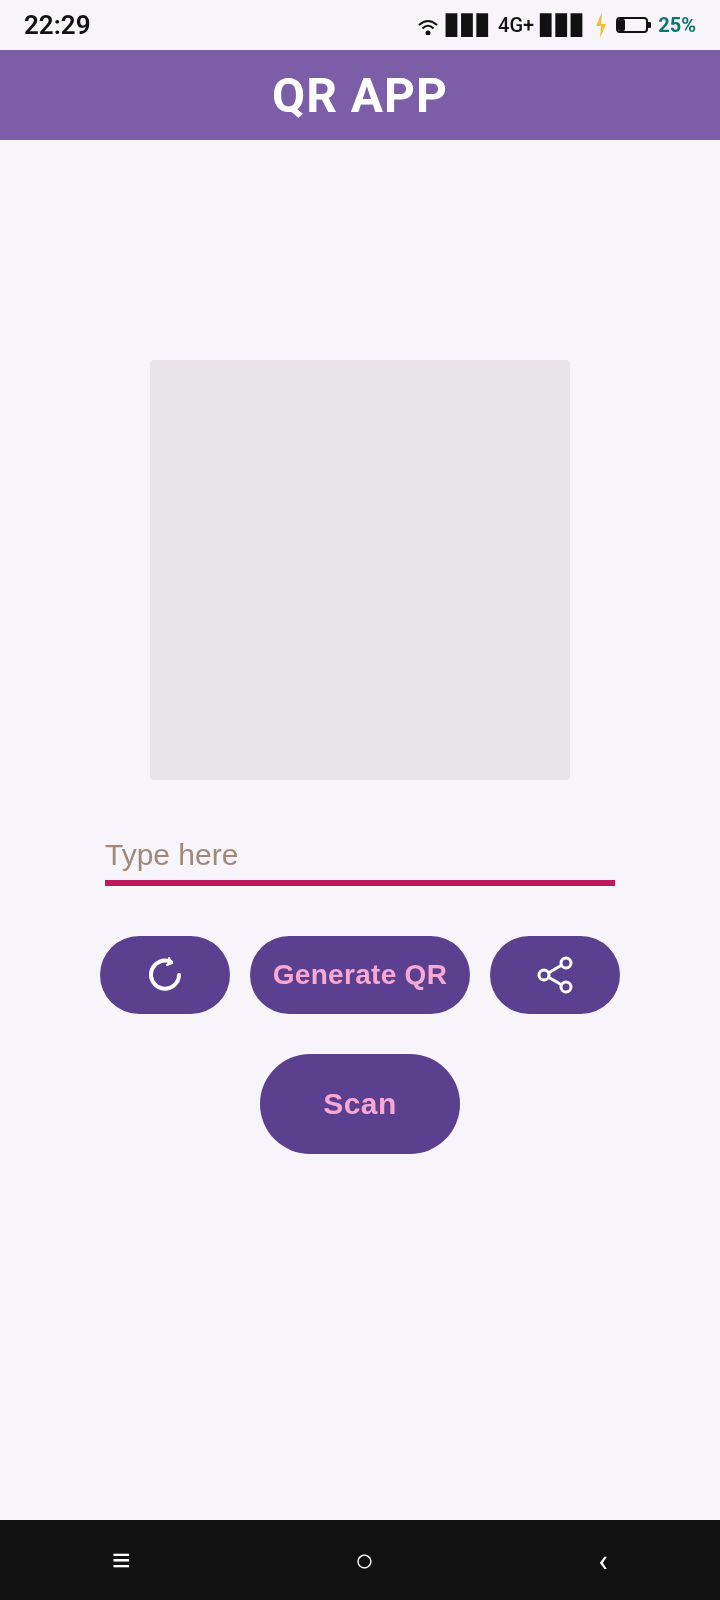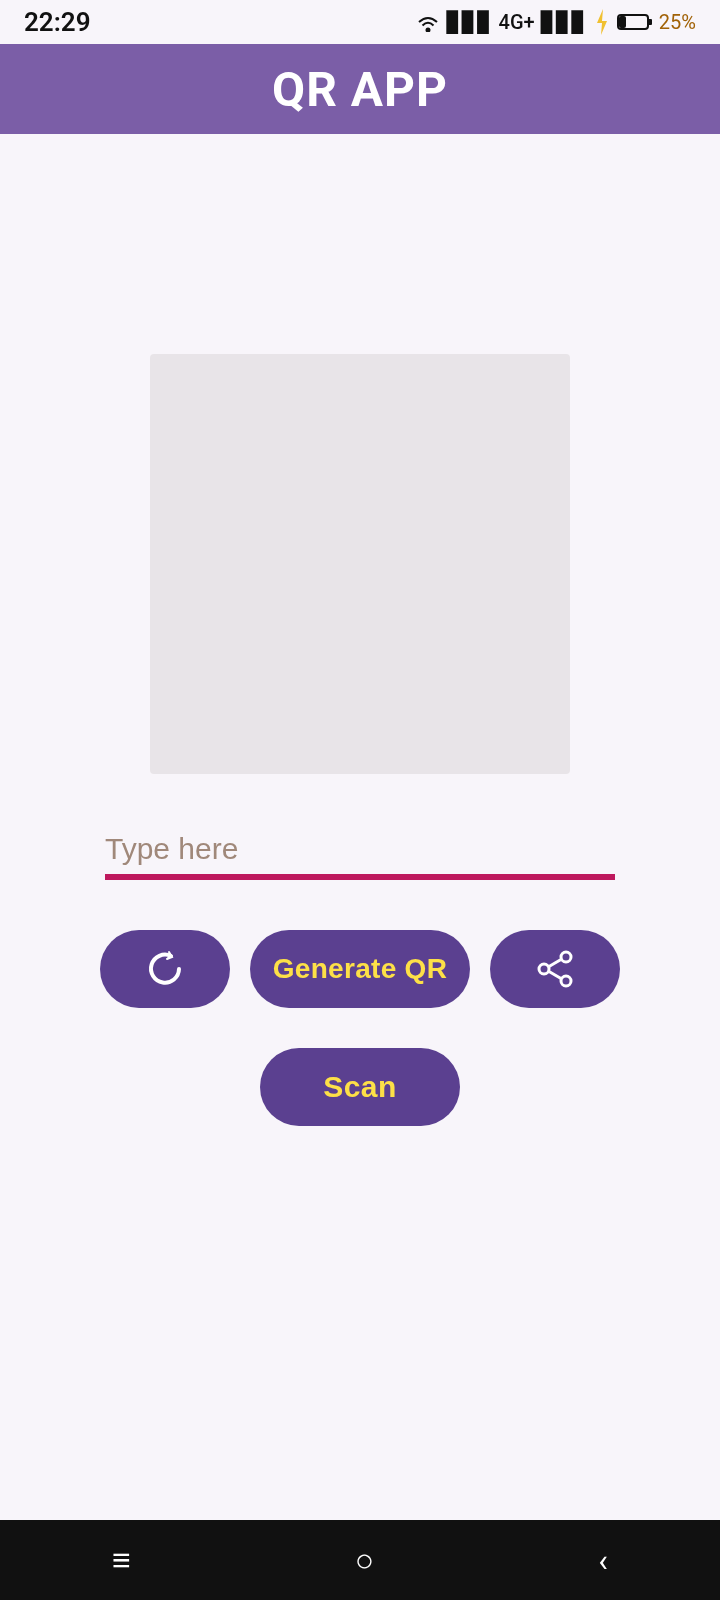--- a/index.html
+++ b/index.html
@@ -15,21 +15,21 @@
       background-color: #f8f5fa;
       font-family: 'Roboto', Arial, sans-serif;
       overflow: hidden;
       display: flex;
       flex-direction: column;
     }
 
     
     .status-bar {
       background-color: #f8f5fa;
-      height: 44px;
+      height: 50px;
       display: flex;
       align-items: center;
       justify-content: space-between;
       padding: 0 24px;
       flex-shrink: 0;
     }
 
     .status-time {
       font-size: 26px;
       font-weight: 600;
@@ -43,22 +43,22 @@
     }
 
     .status-icon-text {
       font-size: 20px;
       color: #111;
       font-weight: 500;
     }
 
     .battery-text {
       font-size: 20px;
-      color: #a16207;
-      font-weight: 400;
+      color: #0f766e;
+      font-weight: 700;
     }
 
     
     .app-bar {
       background-color: #7b5ea7;
       height: 90px;
       display: flex;
       align-items: center;
       justify-content: center;
       flex-shrink: 0;
@@ -120,21 +120,21 @@
       flex-direction: row;
       align-items: center;
       justify-content: center;
       gap: 20px;
       margin-top: 50px;
       flex-shrink: 0;
     }
 
     .btn {
       background-color: #5b4090;
-      color: #fde047;
+      color: #f9a8d4;
       border: none;
       border-radius: 50px;
       cursor: pointer;
       font-weight: 700;
       display: flex;
       align-items: center;
       justify-content: center;
     }
 
     .btn-icon {
@@ -157,21 +157,21 @@
     }
 
     
     .scan-row {
       margin-top: 40px;
       flex-shrink: 0;
     }
 
     .btn-scan {
       width: 200px;
-      height: 78px;
+      height: 100px;
       font-size: 30px;
       letter-spacing: 0.5px;
     }
 
     
     .bottom-nav {
       height: 80px;
       background-color: #111111;
       display: flex;
       align-items: center;

